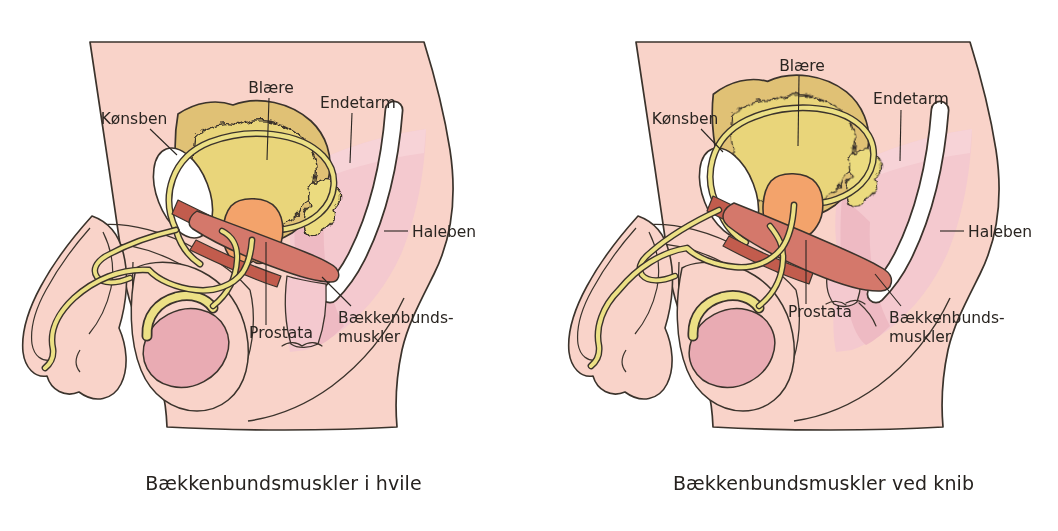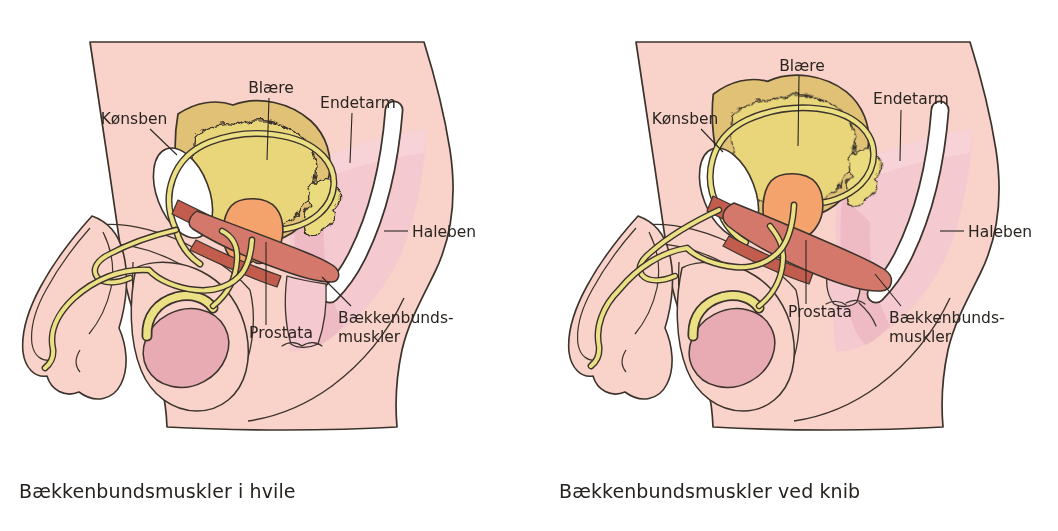--- a/index.html
+++ b/index.html
@@ -1,20 +1,20 @@
 <!DOCTYPE html>
 <html><head>
 <meta charset="utf-8">
 <style>
   html,body{margin:0;padding:0;background:#ffffff;}
   body{width:1058px;height:531px;overflow:hidden;font-family:"DejaVu Sans",sans-serif;}
   .stage{display:flex;width:1058px;}
   figure.panel{margin:0;width:529px;}
   figure.panel svg{display:block;}
-  figcaption{font-size:19px;color:#26221f;text-align:left;margin-top:20px;letter-spacing:0.1px;}
+  figcaption{font-size:19px;color:#26221f;text-align:center;margin-top:12px;letter-spacing:0.1px;}
   figure.panel:nth-child(1) figcaption{transform:translateX(19px);}
   figure.panel:nth-child(2) figcaption{transform:translateX(30px);}
 </style>
 </head>
 <body>
 
 <div class="stage">
   <figure class="panel">
     <svg id="svg-hvile" width="529" height="460" viewBox="0 0 529 460" xmlns="http://www.w3.org/2000/svg">
         <defs>

